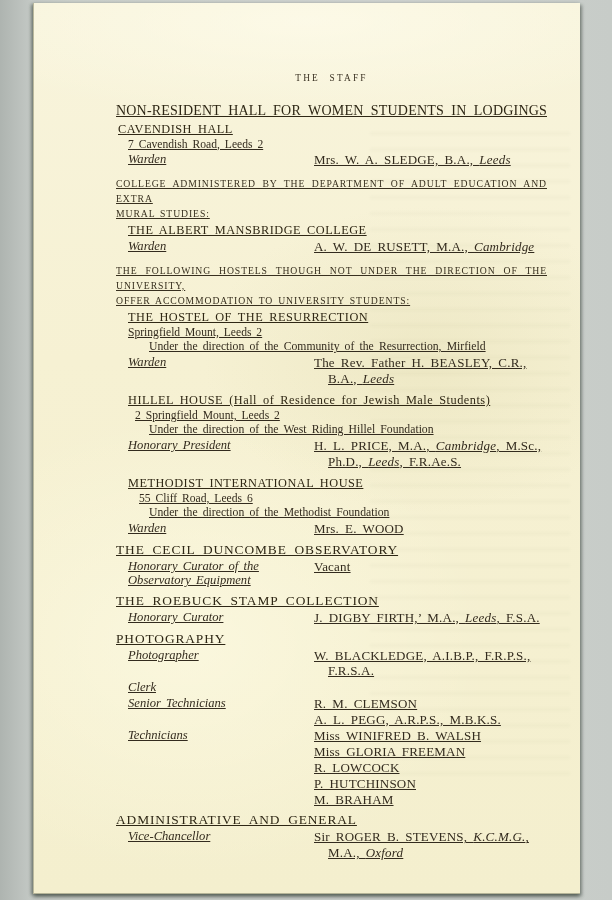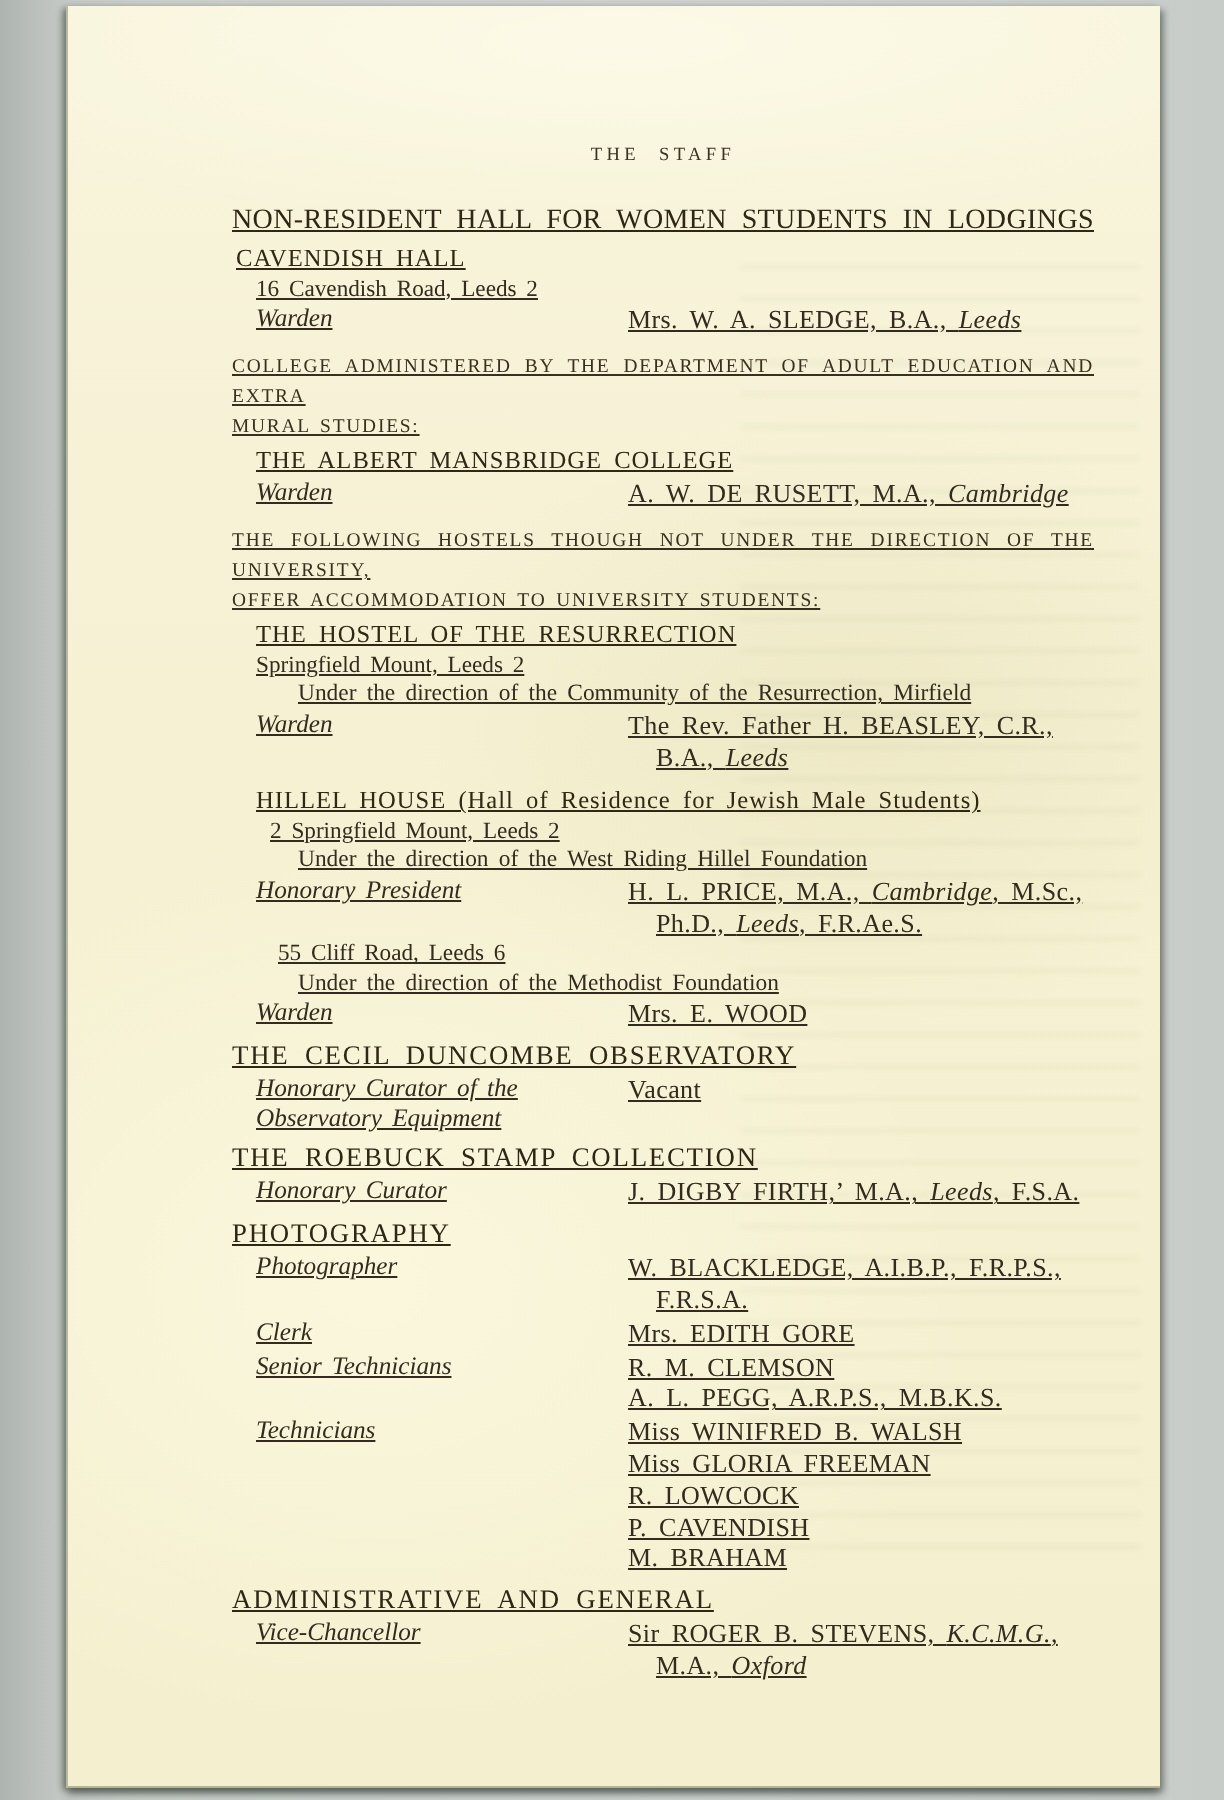--- a/index.html
+++ b/index.html
@@ -70,21 +70,21 @@
 <body>
 
 <div class="scan">
   <div class="page" style="color: rgb(51, 43, 30);">
     <div class="ghost"></div>
     <div class="content">
       <div class="running-head">THE STAFF</div>
       <div class="blocks">
           <div class="blk h1 jfull">NON-RESIDENT HALL FOR WOMEN STUDENTS IN LODGINGS</div>
           <div class="blk h2 ind0">CAVENDISH HALL</div>
-          <div class="blk addr ind1">16 Cavendish Road, Leeds 2</div>
+          <div class="blk addr ind1">7 Cavendish Road, Leeds 2</div>
           <div class="blk row">
             <div class="lab">
               <div class=""><span class="it">Warden</span></div>
             </div>
             <div class="val">
               <div class="vline"><span>Mrs. W. A. SLEDGE, B.A., </span><span class="it">Leeds</span></div>
             </div>
           </div>
           <div class="blk sc">
             <div class="scline jfull">COLLEGE ADMINISTERED BY THE DEPARTMENT OF ADULT EDUCATION AND EXTRA</div>
@@ -120,20 +120,21 @@
           <div class="blk note">Under the direction of the West Riding Hillel Foundation</div>
           <div class="blk row">
             <div class="lab">
               <div class=""><span class="it">Honorary President</span></div>
             </div>
             <div class="val">
               <div class="vline"><span>H. L. PRICE, M.A., </span><span class="it">Cambridge</span><span>, M.Sc.,</span></div>
               <div class="vline cont"><span>Ph.D., </span><span class="it">Leeds</span><span>, F.R.Ae.S.</span></div>
             </div>
           </div>
+          <div class="blk h2 ind1">METHODIST INTERNATIONAL HOUSE</div>
           <div class="blk addr ind3">55 Cliff Road, Leeds 6</div>
           <div class="blk note">Under the direction of the Methodist Foundation</div>
           <div class="blk row">
             <div class="lab">
               <div class=""><span class="it">Warden</span></div>
             </div>
             <div class="val">
               <div class="vline"><span>Mrs. E. WOOD</span></div>
             </div>
           </div>
@@ -162,43 +163,40 @@
               <div class=""><span class="it">Photographer</span></div>
             </div>
             <div class="val">
               <div class="vline"><span>W. BLACKLEDGE, A.I.B.P., F.R.P.S.,</span></div>
               <div class="vline cont"><span>F.R.S.A.</span></div>
             </div>
           </div>
           <div class="blk row">
             <div class="lab">
               <div class=""><span class="it">Clerk</span></div>
-            </div>
-            <div class="val">
-              <div class="vline"><span>Mrs. EDITH GORE</span></div>
             </div>
           </div>
           <div class="blk row">
             <div class="lab">
               <div class=""><span class="it">Senior Technicians</span></div>
             </div>
             <div class="val">
               <div class="vline"><span>R. M. CLEMSON</span></div>
               <div class="vline"><span>A. L. PEGG, A.R.P.S., M.B.K.S.</span></div>
             </div>
           </div>
           <div class="blk row">
             <div class="lab">
               <div class=""><span class="it">Technicians</span></div>
             </div>
             <div class="val">
               <div class="vline"><span>Miss WINIFRED B. WALSH</span></div>
               <div class="vline"><span>Miss GLORIA FREEMAN</span></div>
               <div class="vline"><span>R. LOWCOCK</span></div>
-              <div class="vline"><span>P. CAVENDISH</span></div>
+              <div class="vline"><span>P. HUTCHINSON</span></div>
               <div class="vline"><span>M. BRAHAM</span></div>
             </div>
           </div>
           <div class="blk h1m">ADMINISTRATIVE AND GENERAL</div>
           <div class="blk row">
             <div class="lab">
               <div class=""><span class="it">Vice-Chancellor</span></div>
             </div>
             <div class="val">
               <div class="vline"><span>Sir ROGER B. STEVENS, </span><span class="it">K.C.M.G.</span><span>,</span></div>

